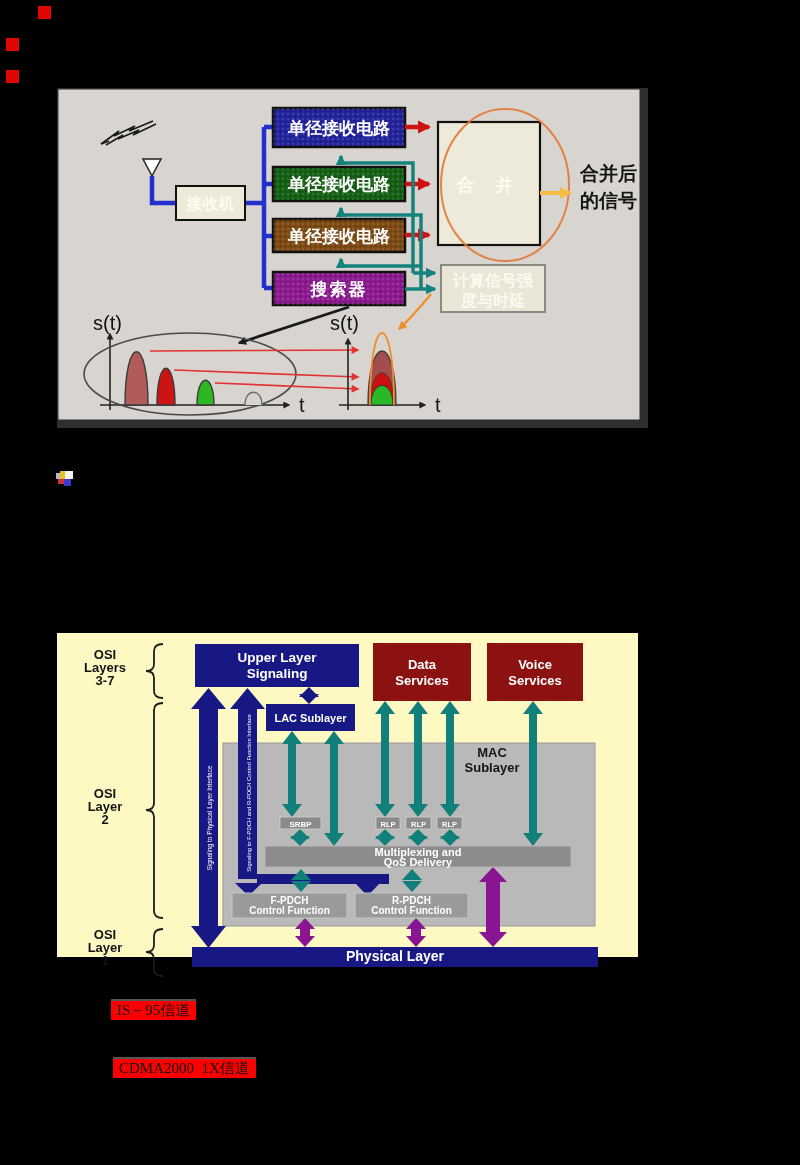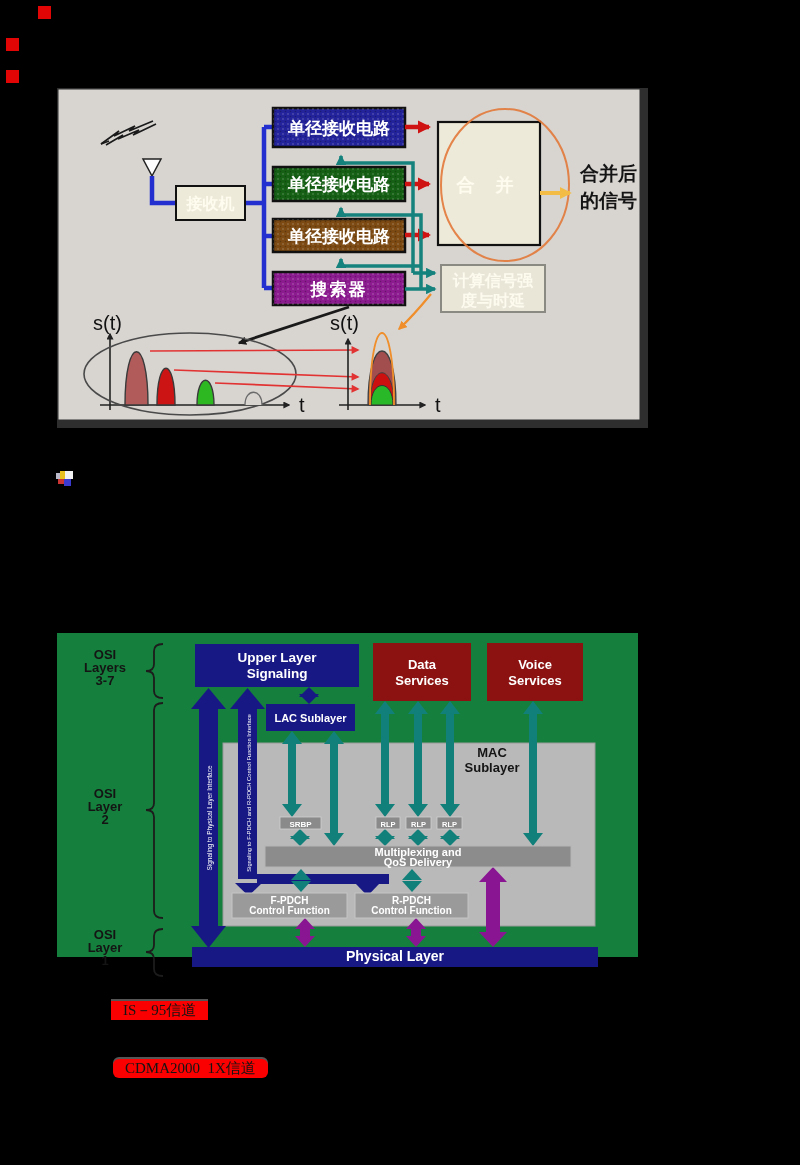--- a/index.html
+++ b/index.html
@@ -1,30 +1,30 @@
 <!DOCTYPE html>
 <html><head>
 <meta charset="utf-8">
 <style>
   html,body{margin:0;padding:0;background:#000;}
   body{position:relative;width:800px;height:1165px;overflow:hidden;
        font-family:"Liberation Sans",sans-serif;}
   .abs{position:absolute;}
   .bullet{position:absolute;width:13px;height:13px;background:#e10505;}
   #slide1{left:57px;top:88px;width:591px;height:428px;}
-  #slide2{left:57px;top:633px;width:581px;height:324px;background:#15803d;}
+  #slide2{left:57px;top:633px;width:581px;height:324px;background:#fef9c3;}
   svg text{font-family:"Liberation Sans",sans-serif;}
   .cn{font-weight:bold;fill:#ffffff;}
   .cream-t{fill:#fffdf0;font-weight:bold;opacity:.95;}
   .blk{fill:#141414;font-weight:bold;}
   .plot-lab{fill:#111;font-size:20px;}
   .w{fill:#ffffff;font-weight:bold;}
   .note{position:absolute;background:#fb0000;color:#141414;
         font-family:"Liberation Serif",serif;font-size:15px;line-height:19px;
-        padding:0 12px;box-shadow:0 -2px 0 #555;white-space:pre;}
+        padding:0 6px;box-shadow:0 -2px 0 #555;white-space:pre;}
   #pic-icon{left:56px;top:471px;width:18px;height:17px;}
   #pic-icon span{position:absolute;display:block;}
   .pi-gray{left:0;top:2px;width:4px;height:6px;background:#b9b9c9;}
   .pi-yellow{left:4px;top:0;width:5px;height:9px;background:#e8c020;}
   .pi-white{left:9px;top:0;width:8px;height:8px;background:#f2f2f2;}
   .pi-red{left:2px;top:8px;width:6px;height:5px;background:#cc3333;}
   .pi-blue{left:8px;top:8px;width:7px;height:7px;background:#3a3ad0;}
 </style>
 </head>
 <body>
@@ -263,13 +263,13 @@
   <rect x="298" y="260" width="113" height="25" fill="#9a9a9a" stroke="#c5c5c5" stroke-width="1"></rect>
   <text x="354.5" y="270.5" text-anchor="middle" font-size="10" class="w">R-PDCH</text>
   <text x="354.5" y="281" text-anchor="middle" font-size="10" class="w">Control Function</text>
 
   <rect x="135" y="314" width="406" height="20" fill="#181884"></rect>
   <text x="338" y="328" text-anchor="middle" font-size="14" class="w">Physical Layer</text>
 </svg>
 </div>
 
 <div class="note" style="left:111px;top:1001px;"><span>IS－95信道</span></div>
-<div class="note" style="left:113px;top:1059px;border-radius:6px;"><span>CDMA2000  1X信道</span></div>
+<div class="note" style="left:113px;top:1059px;"><span>CDMA2000  1X信道</span></div>
 
 </body></html>

